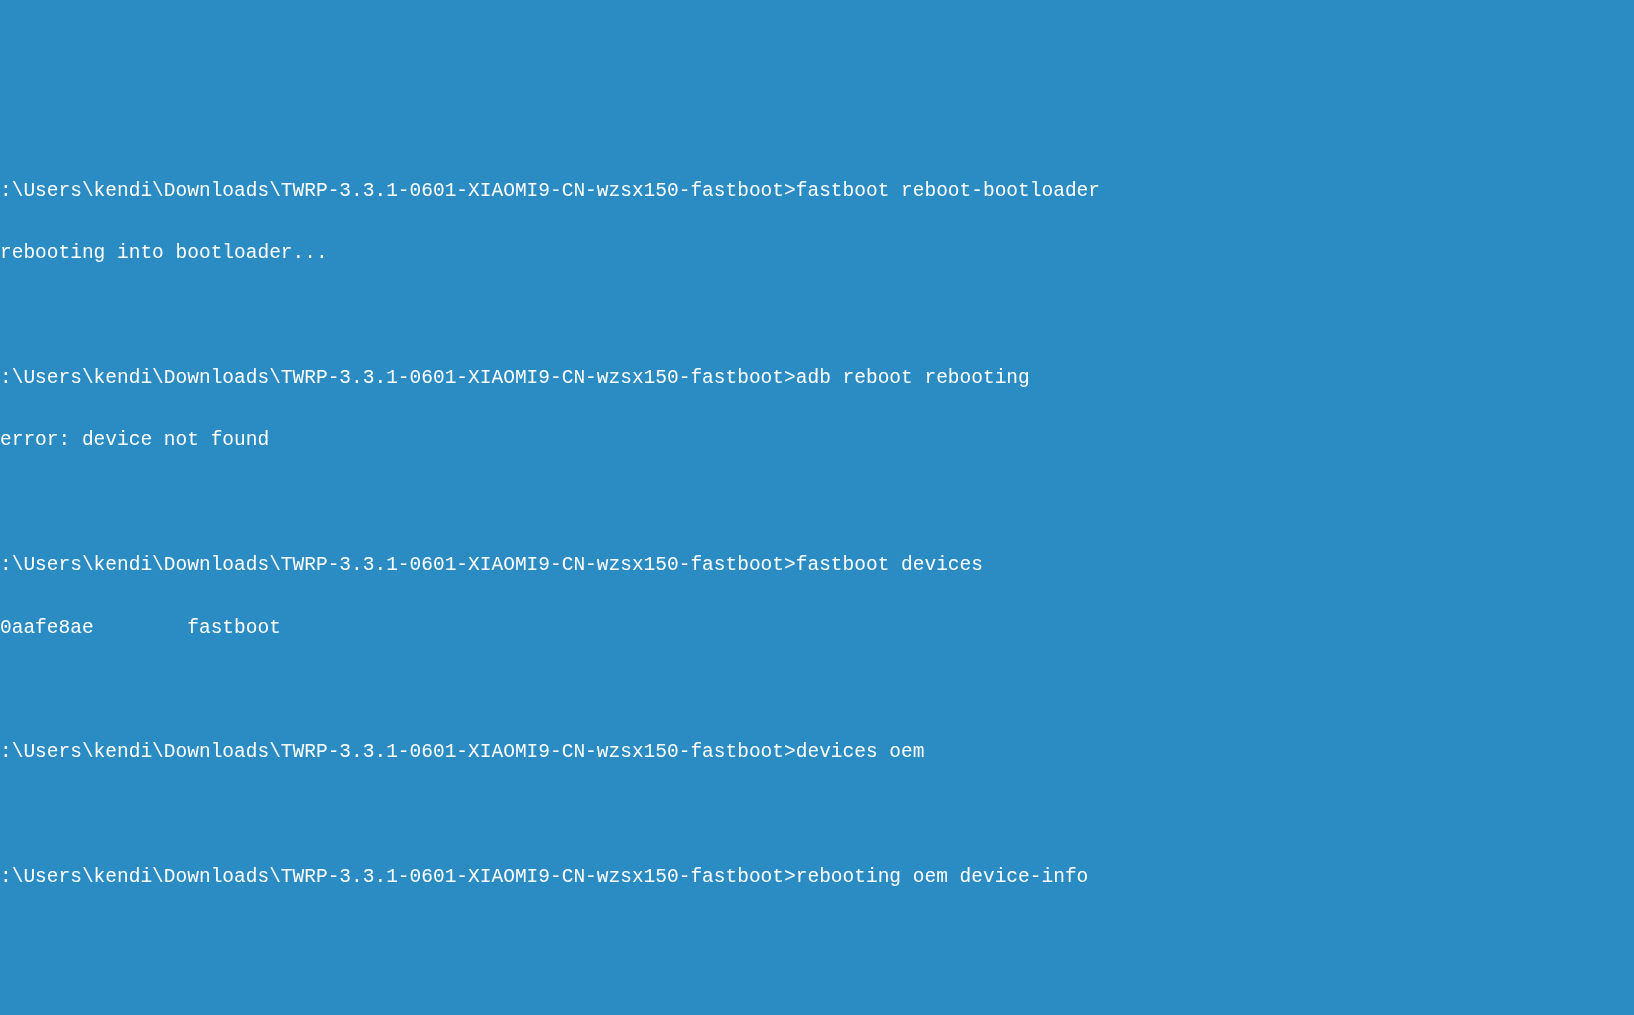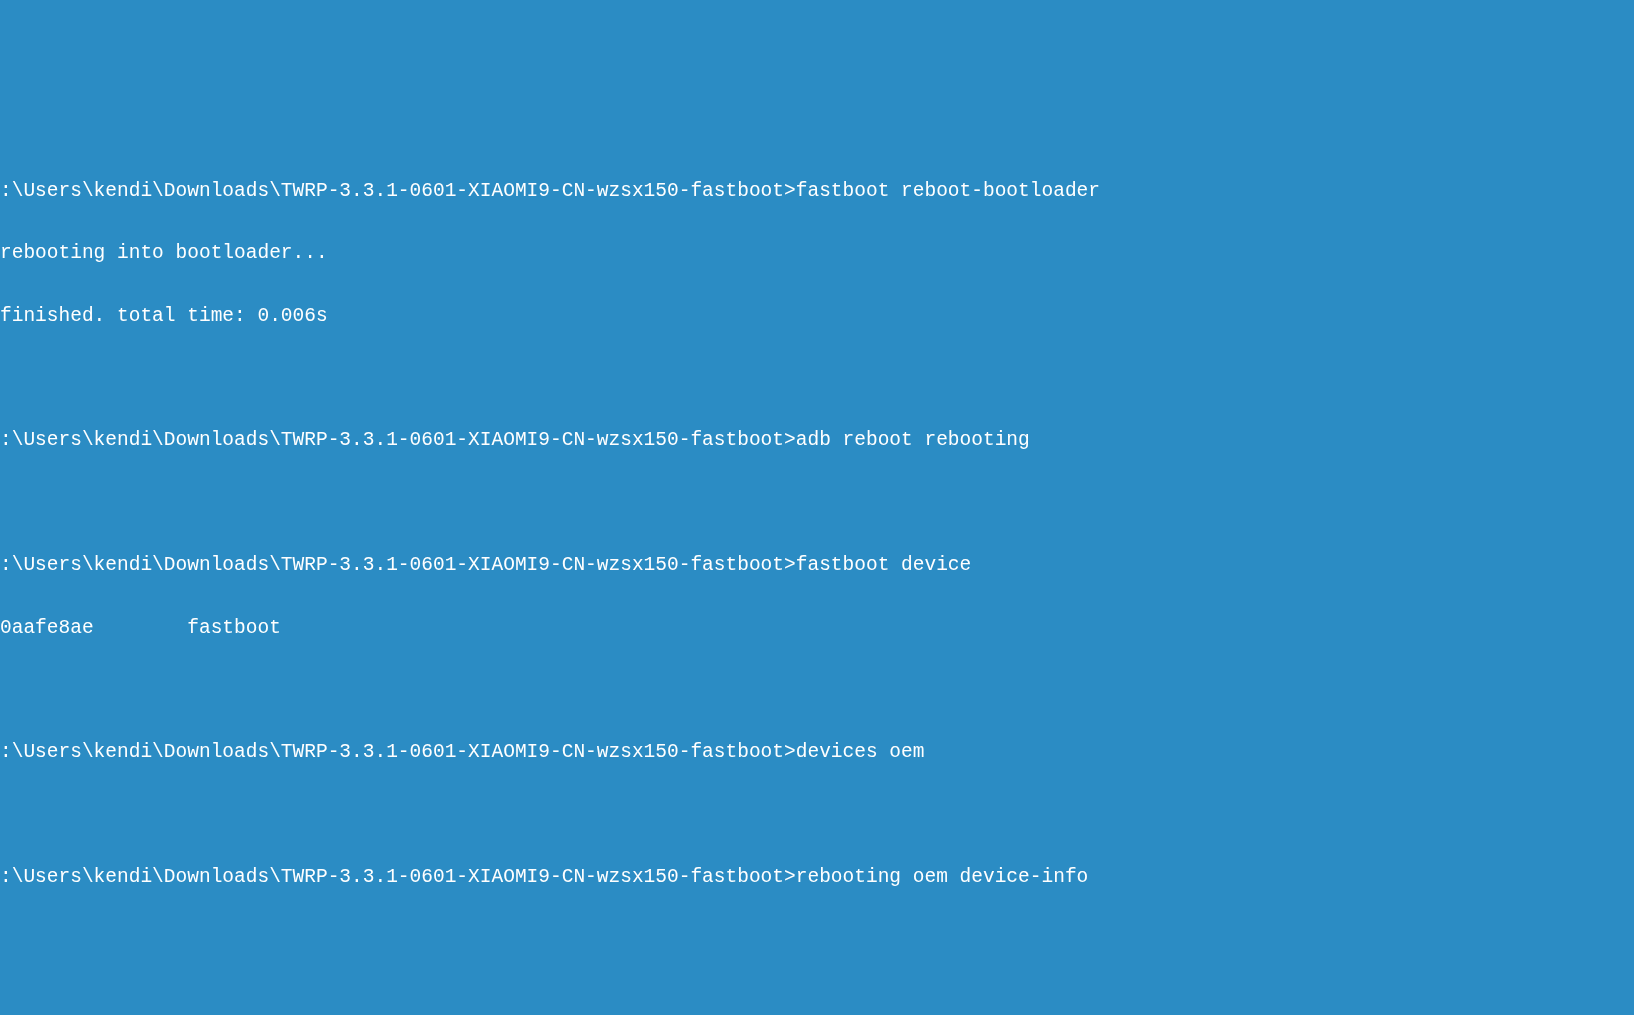--- a/index.html
+++ b/index.html
@@ -30,25 +30,25 @@
     }
   </style>
 </head>
 <body>
 
 
 
 <div class="terminal">
 <span class="line"><span>:\Users\kendi\Downloads\TWRP-3.3.1-0601-XIAOMI9-CN-wzsx150-fastboot&gt;</span><span>fastboot reboot-bootloader</span></span>
 <span class="line">rebooting into bootloader...</span>
-<span class="line">finished. total time: 0.006s</span>
 <span class="line"> </span>
 <span class="line"><span>:\Users\kendi\Downloads\TWRP-3.3.1-0601-XIAOMI9-CN-wzsx150-fastboot&gt;</span><span>adb reboot rebooting</span></span>
+<span class="line">error: device not found</span>
 <span class="line"> </span>
-<span class="line"><span>:\Users\kendi\Downloads\TWRP-3.3.1-0601-XIAOMI9-CN-wzsx150-fastboot&gt;</span><span>fastboot device</span></span>
+<span class="line"><span>:\Users\kendi\Downloads\TWRP-3.3.1-0601-XIAOMI9-CN-wzsx150-fastboot&gt;</span><span>fastboot devices</span></span>
 <span class="line">0aafe8ae        fastboot</span>
 <span class="line"> </span>
 <span class="line"><span>:\Users\kendi\Downloads\TWRP-3.3.1-0601-XIAOMI9-CN-wzsx150-fastboot&gt;</span><span>devices oem</span></span>
 <span class="line"> </span>
 <span class="line"><span>:\Users\kendi\Downloads\TWRP-3.3.1-0601-XIAOMI9-CN-wzsx150-fastboot&gt;</span><span>rebooting oem device-info</span></span>
 
 
 
 
 

